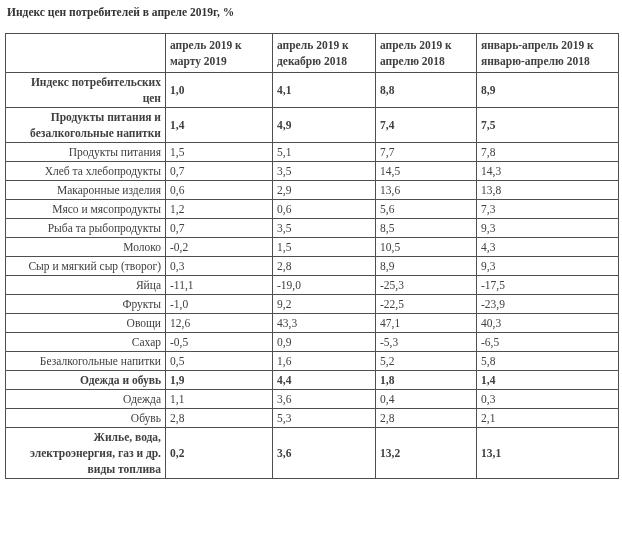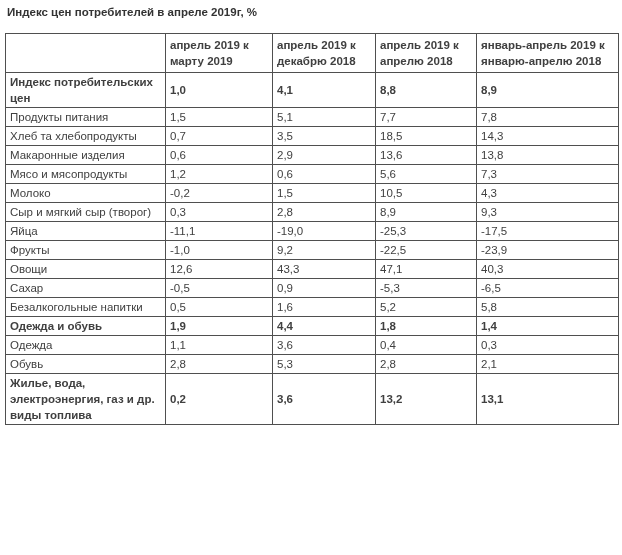--- a/index.html
+++ b/index.html
@@ -2,21 +2,21 @@
 <html><head>
 <meta charset="utf-8">
 <style>
   html, body { margin: 0; padding: 0; }
   .page {
     position: relative;
     width: 622px;
     height: 555px;
     background: #ffffff;
     overflow: hidden;
-    font-family: Liberation Sans, sans-serif;
+    font-family: Liberation Serif, serif;
   }
   .title {
     position: absolute;
     left: 7px;
     top: 6px;
     font-size: 11.5px;
     font-weight: 700;
     color: #333333;
   }
   table.cpi {
@@ -38,21 +38,21 @@
     font-weight: 400;
     overflow: hidden;
   }
   table.cpi thead th {
     font-weight: 700;
     vertical-align: top;
     padding-top: 3px;
     padding-bottom: 3px;
     white-space: pre-line;
   }
-  table.cpi td.label { white-space: pre-line; }
+  table.cpi td.label { white-space: pre-line; text-align: right; }
   table.cpi tr.group td { font-weight: 700; }
 </style>
 </head>
 <body>
 
 <div class="page">
   <div class="title">Индекс цен потребителей в апреле 2019г, %</div>
 
   <table class="cpi">
     <colgroup>
@@ -79,47 +79,62 @@
     <tbody>
 
     <tr class="group">
           <td class="label">Индекс потребительских
 цен</td>
           <td>1,0</td>
           <td>4,1</td>
           <td>8,8</td>
           <td>8,9</td>
         </tr>
+        <tr class="group">
+          <td class="label">Продукты питания и
+безалкогольные напитки</td>
+          <td>1,4</td>
+          <td>4,9</td>
+          <td>7,4</td>
+          <td>7,5</td>
+        </tr>
         <tr>
           <td class="label">Продукты питания</td>
           <td>1,5</td>
           <td>5,1</td>
           <td>7,7</td>
           <td>7,8</td>
         </tr>
         <tr>
           <td class="label">Хлеб та хлебопродукты</td>
           <td>0,7</td>
           <td>3,5</td>
-          <td>18,5</td>
+          <td>14,5</td>
           <td>14,3</td>
         </tr>
         <tr>
           <td class="label">Макаронные изделия</td>
           <td>0,6</td>
           <td>2,9</td>
           <td>13,6</td>
           <td>13,8</td>
         </tr>
         <tr>
           <td class="label">Мясо и мясопродукты</td>
           <td>1,2</td>
           <td>0,6</td>
           <td>5,6</td>
           <td>7,3</td>
+        </tr>
+        <tr>
+          <td class="label">Рыба та рыбопродукты</td>
+          <td>0,7</td>
+          <td>3,5</td>
+          <td>8,5</td>
+          <td>9,3</td>
         </tr>
         <tr>
           <td class="label">Молоко</td>
           <td>-0,2</td>
           <td>1,5</td>
           <td>10,5</td>
           <td>4,3</td>
         </tr>
         <tr>
           <td class="label">Сыр и мягкий сыр (творог)</td>

